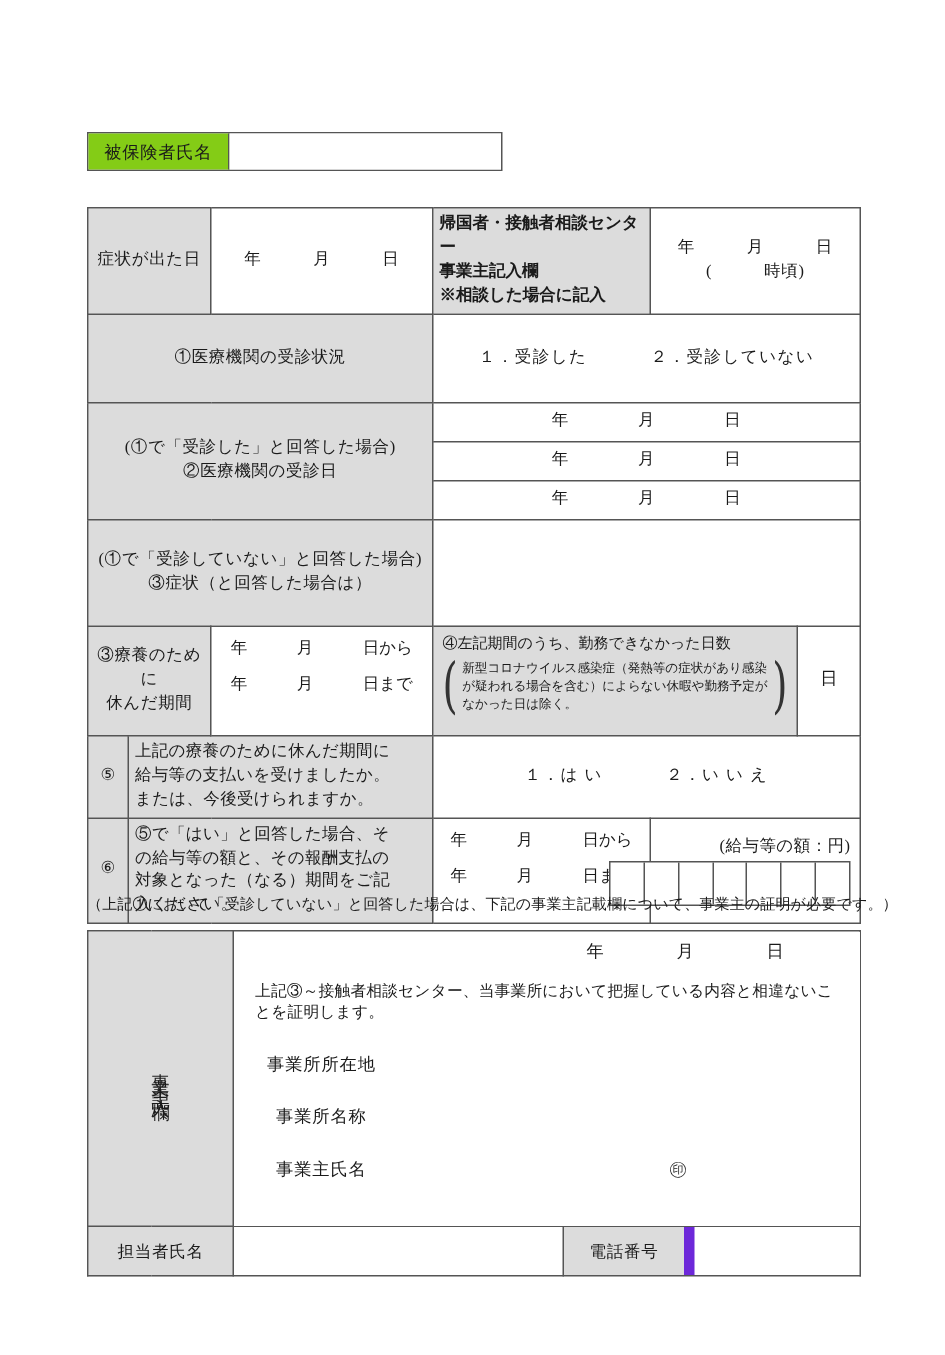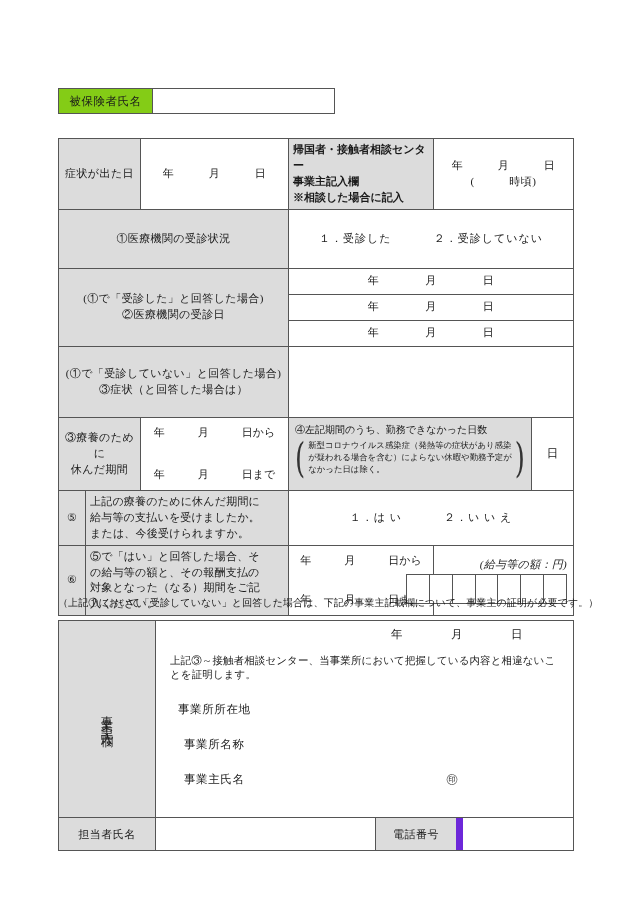--- a/index.html
+++ b/index.html
@@ -141,40 +141,39 @@
   .money-wrap {
     display: flex;
     flex-direction: column;
     align-items: flex-end;
     padding-right: 2px;
   }
   .money-label {
     font-size: 11px;
     margin-bottom: 1px;
     letter-spacing: 0.3px;
-    font-style: italic;
   }
   .money-grid {
     display: flex;
     border: 1px solid #555;
     height: 30px;
     width: 161px;
     box-sizing: border-box;
     background: #fff;
   }
   .money-cell {
     flex: 1;
     border-right: 1px solid #555;
   }
   .money-cell:last-child { border-right: none; }
 
   .period-col {
     display: flex;
     flex-direction: column;
-    justify-content: space-between;
+    justify-content: flex-start;
     height: 100%;
     font-size: 11px;
   }
   .period-row { padding: 4px 0; }
 
   
   .emp-note {
     position: absolute;
     left: 58px;
     top: 596px;

